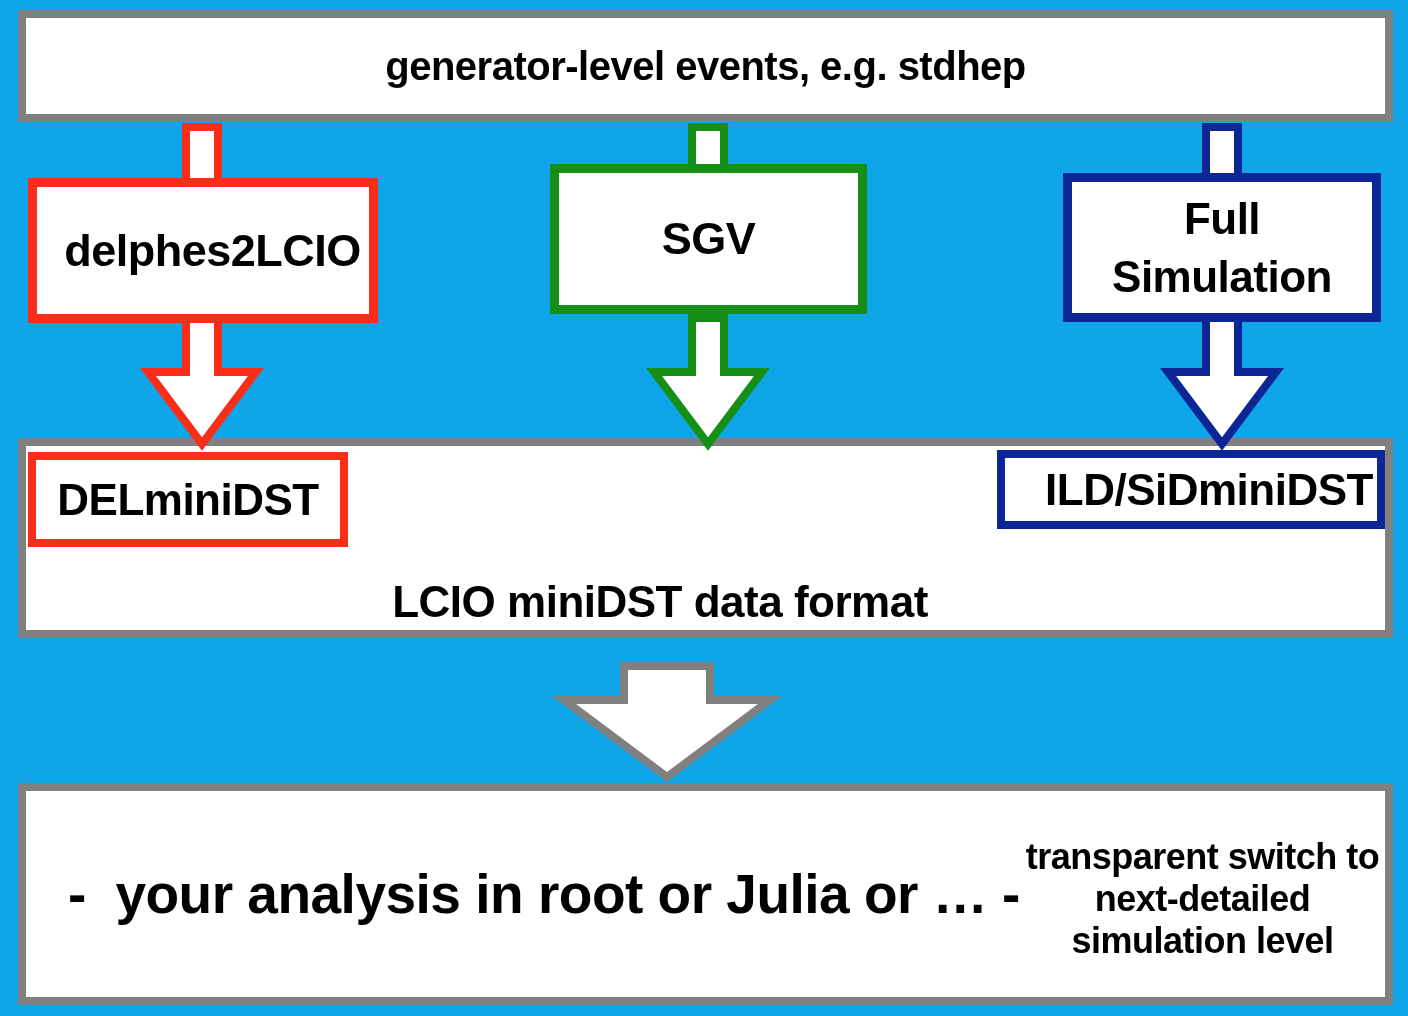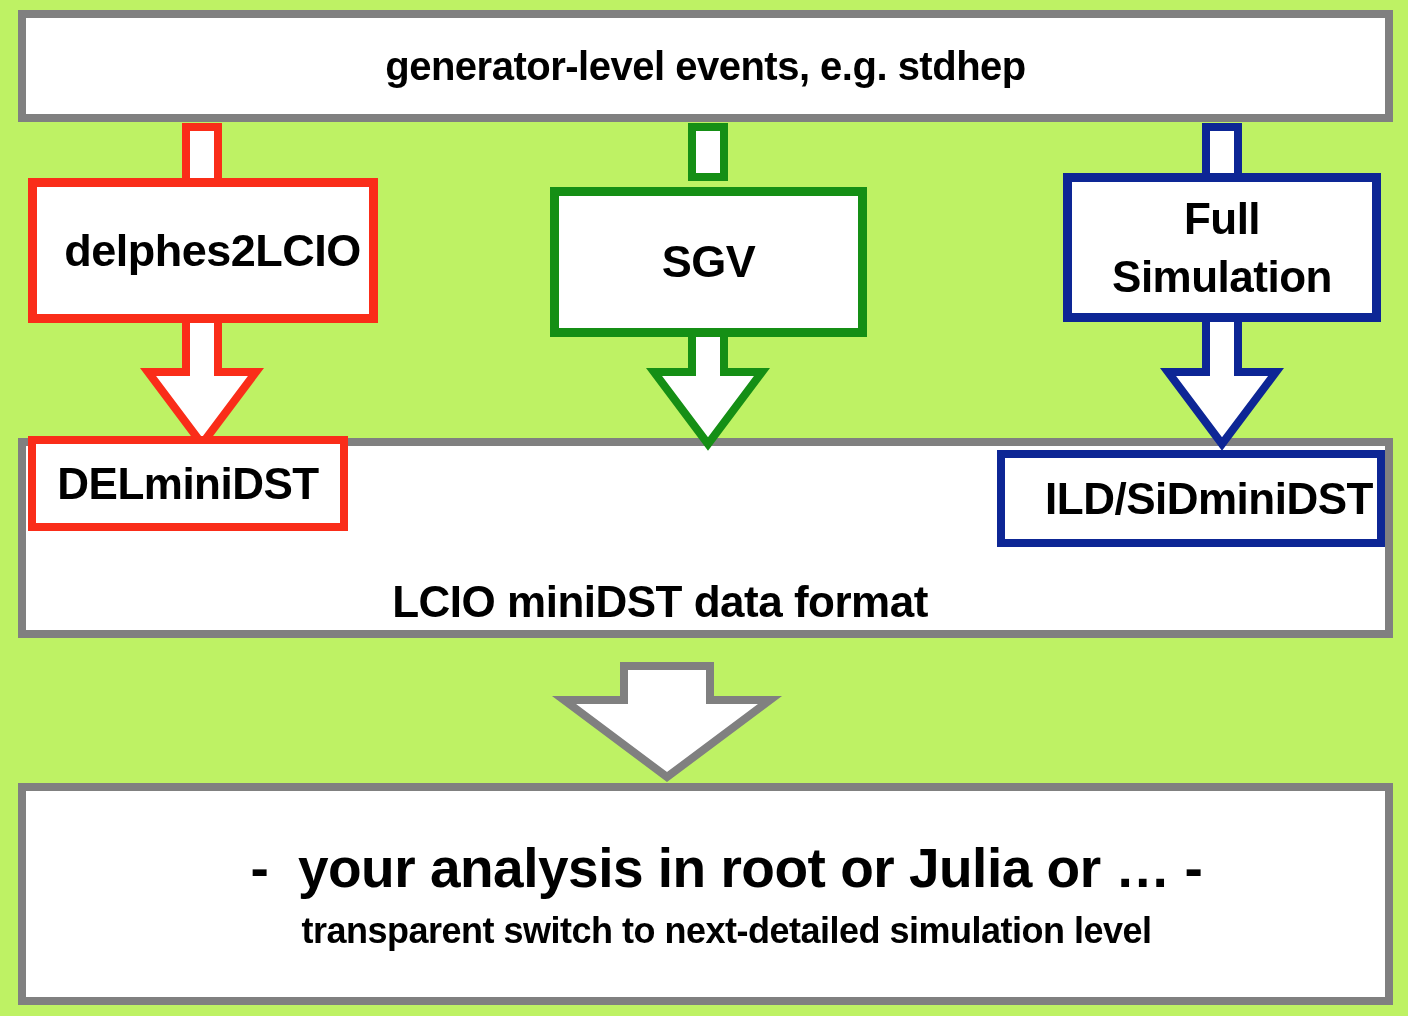--- a/index.html
+++ b/index.html
@@ -1,19 +1,19 @@
 <!DOCTYPE html>
 <html><head>
 <meta charset="utf-8">
 <style>
   html,body{margin:0;padding:0;background:#ffffff;}
   .canvas{
     position:relative;
     width:1408px;height:1016px;
-    background:#bef264;
+    background:#0ea5e9;
     font-family:"Liberation Sans","DejaVu Sans",sans-serif;
     font-weight:bold;
     color:#000000;
     overflow:hidden;
   }
   .abs{position:absolute;box-sizing:border-box;}
   .gray-box{border:8px solid #808080;background:#ffffff;}
   .red-box{border:9px solid #fa2d19;background:#ffffff;}
   .green-box{border:9px solid #158f15;background:#ffffff;}
   .blue-box{border:9px solid #0d2695;background:#ffffff;}
@@ -21,34 +21,34 @@
     display:flex;align-items:center;justify-content:center;
     text-align:center;letter-spacing:-0.5px;
   }
   .overlay{position:absolute;left:0;top:0;}
 
   
   .top-box{left:18px;top:10px;width:1375px;height:112px;font-size:40px;}
 
   
   .proc-delphes{left:28px;top:178px;width:350px;height:145px;font-size:45px;padding-left:19px;}
-  .proc-sgv{left:550px;top:187px;width:317px;height:150px;font-size:45px;}
+  .proc-sgv{left:550px;top:164px;width:317px;height:150px;font-size:45px;}
   .proc-fullsim{left:1063px;top:173px;width:318px;height:149px;font-size:44px;line-height:1.3;padding:0 40px;}
 
   
   .middle-box{left:18px;top:438px;width:1375px;height:200px;}
-  .mini-del{left:28px;top:436px;width:320px;height:95px;font-size:44px;border-width:8px;}
+  .mini-del{left:28px;top:452px;width:320px;height:95px;font-size:44px;border-width:8px;}
   .mini-sgv{left:550px;top:450px;width:317px;height:97px;font-size:44px;border-width:8px;}
-  .mini-ild{left:997px;top:450px;width:388px;height:97px;font-size:44px;border-width:8px;padding-left:36px;}
+  .mini-ild{left:997px;top:450px;width:388px;height:79px;font-size:44px;border-width:8px;padding-left:36px;}
   .middle-label{left:18px;top:574px;width:1284px;height:56px;font-size:44px;}
 
   
   .bottom-box{
     left:18px;top:783px;width:1375px;height:222px;
-    display:flex;flex-direction:column;align-items:center;justify-content:center;
+    display:flex;align-items:center;justify-content:center;
     text-align:center;letter-spacing:-0.5px;padding-left:42px;
   }
   .bottom-line1{font-size:55px;white-space:pre;}
   .bottom-line2{font-size:36px;margin-top:10px;}
 </style>
 </head>
 <body>
 
 <div class="canvas">
 

